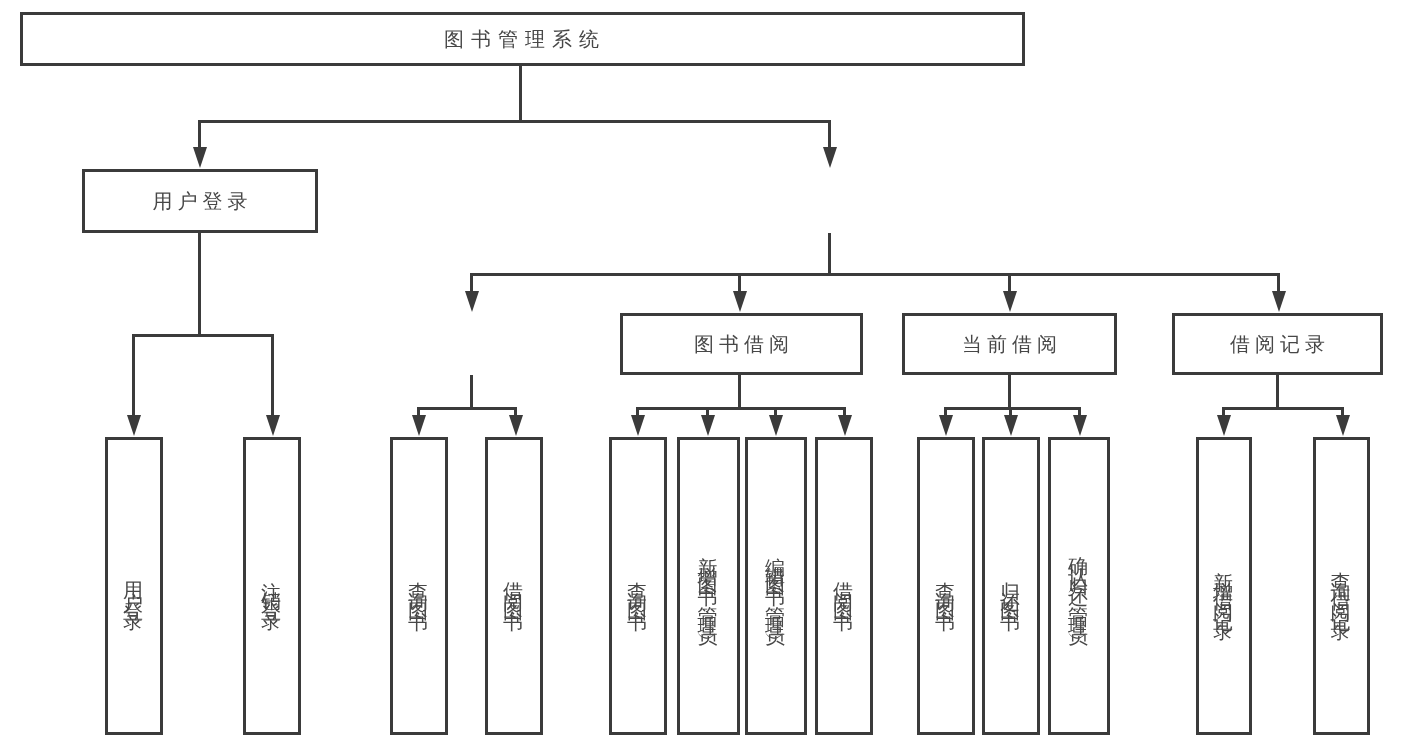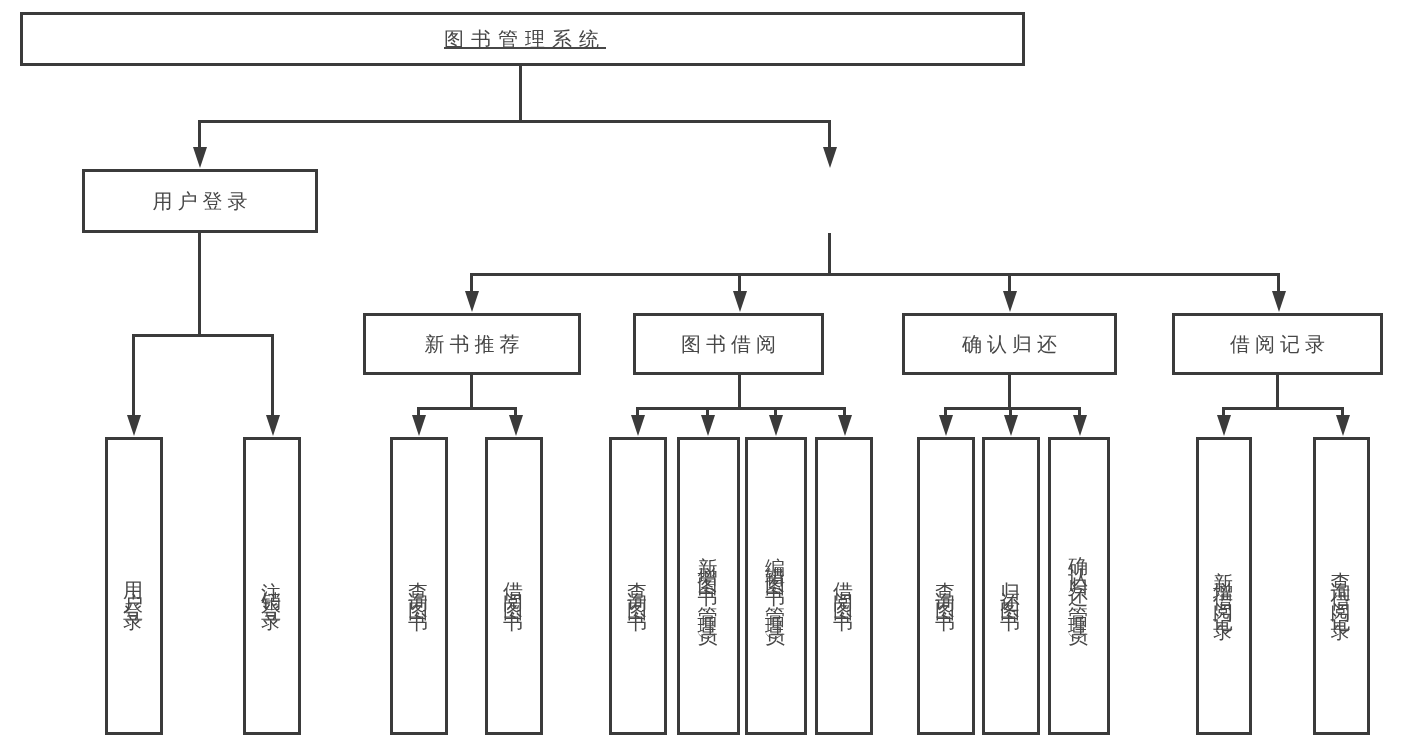--- a/index.html
+++ b/index.html
@@ -5,28 +5,28 @@
   html,body{margin:0;padding:0;background:#ffffff;}
   .canvas{position:relative;width:1405px;height:747px;background:#ffffff;overflow:hidden;
           font-family:"Liberation Sans","DejaVu Sans",sans-serif;}
   
   .box{position:absolute;box-sizing:border-box;background:#ffffff;border:3px solid #3b3b3b;
        display:flex;align-items:center;justify-content:center;color:#474747;}
   .hbox .lbl{font-size:20px;letter-spacing:5px;text-indent:5px;white-space:nowrap;}
   .vbox .lbl{writing-mode:vertical-rl;text-orientation:mixed;font-size:20px;letter-spacing:10px;
              white-space:nowrap;}
   
-  #n-root{left:20px;top:12px;width:1005px;height:54px;text-decoration:underline;}
+  #n-root{left:20px;top:12px;width:1005px;height:54px;}
   #n-root .lbl{letter-spacing:7px;}
   
   #n-user-login{left:82px;top:169px;width:236px;height:64px;}
   #n-book-mgmt{left:712px;top:169px;width:235px;height:64px;}
   
   #n-new-rec{left:363px;top:313px;width:218px;height:62px;}
-  #n-borrowing{left:633px;top:313px;width:191px;height:62px;}
+  #n-borrowing{left:620px;top:313px;width:243px;height:62px;}
   #n-current{left:902px;top:313px;width:215px;height:62px;}
   #n-records{left:1172px;top:313px;width:211px;height:62px;text-align:right;}
   
   .vbox{top:437px;height:298px;}
   #l-login{left:105px;width:58px;}
   #l-logout{left:243px;width:58px;}
   #l-rec-query{left:390px;width:58px;}
   #l-rec-borrow{left:485px;width:58px;}
   #l-bor-query{left:609px;width:58px;}
   #l-bor-add{left:677px;width:63px;}
@@ -110,28 +110,25 @@
 <div class="canvas">
 
   <div class="box hbox" id="n-root">
     <span class="lbl">图书管理系统</span>
   </div>
 
   <div class="box hbox" id="n-user-login">
     <span class="lbl">用户登录</span>
   </div>
 
-  <div class="box hbox" id="n-new-rec">
-    <span class="lbl">新书推荐</span>
-  </div>
   <div class="box hbox" id="n-borrowing">
     <span class="lbl">图书借阅</span>
   </div>
   <div class="box hbox" id="n-current">
-    <span class="lbl">确认归还</span>
+    <span class="lbl">当前借阅</span>
   </div>
   <div class="box hbox" id="n-records">
     <span class="lbl">借阅记录</span>
   </div>
 
   <div class="box vbox" id="l-login">
     <span class="lbl">用户登录</span>
   </div>
   <div class="box vbox" id="l-logout">
     <span class="lbl">注销登录</span>

